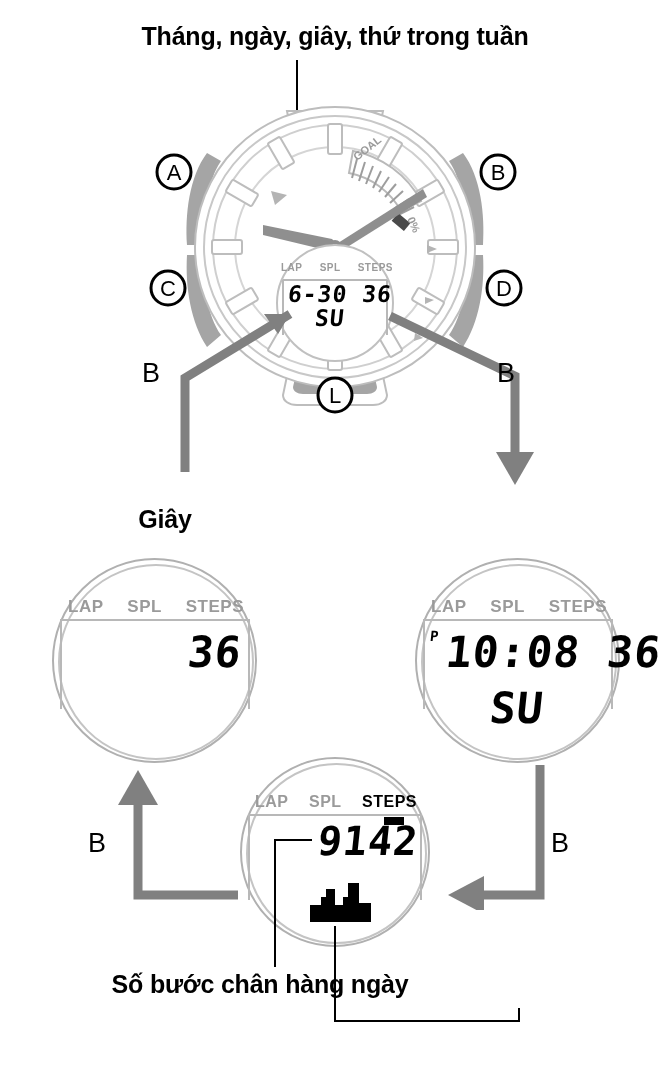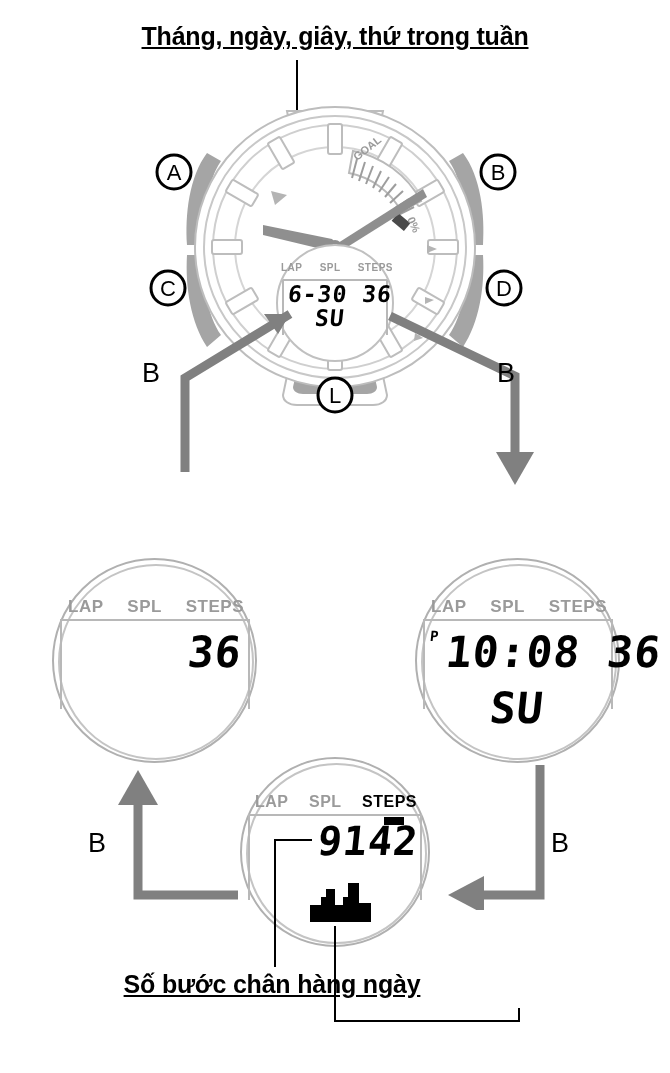--- a/index.html
+++ b/index.html
@@ -26,27 +26,26 @@
   
   .caption {
     position: absolute;
     font-size: 25px;
     font-weight: 700;
     letter-spacing: -0.2px;
     line-height: 1.16;
     color: #000;
     white-space: pre-line;
     text-align: center;
-    text-decoration: underline;
   }
   #cap-top   { left: 0;   top: 22px;  width: 670px; }
   #cap-right { left: 380px; top: 478px; width: 290px; }
   #cap-left  { left: 50px; top: 505px; width: 230px; }
   #cap-steps { left: 255px; top: 668px; width: 170px; }
-  #cap-daily { left: 42px;  top: 970px; width: 460px; }
+  #cap-daily { left: 30px;  top: 970px; width: 460px; }
   #cap-graph { left: 230px; top: 1025px; width: 440px; }
 
   .btnlabel {
     position: absolute;
     font-size: 27px;
     font-weight: 400;
     color: #000;
     font-family: "Liberation Sans", sans-serif;
   }
   #blab-1 { left: 142px; top: 358px; }
@@ -233,20 +232,21 @@
 
   <svg class="abs" style="left:370px; top:300px;" width="180" height="190">
     <path d="M20,16 L145,76 L145,158" stroke="#808080" stroke-width="9" fill="none" stroke-linecap="butt" stroke-linejoin="miter"></path>
     <polygon points="145,185 126,152 164,152" fill="#808080"></polygon>
   </svg>
 
   <div class="btnlabel" id="blab-1">B</div>
   <div class="btnlabel" id="blab-2">B</div>
 
 
+  <div class="caption" id="cap-left">Giây</div>
 
   <div>
     <div class="lcd-circle" style="left:52px; top:558px; width:205px; height:205px;"></div>
     <div class="lcd-inner-ring" style="left:58px; top:564px; width:196px; height:196px;"></div>
     <div class="lcd-rule" style="left:60px; top:619px; width:190px;"></div>
     <div class="lcd-rule-v" style="left:60px; top:619px; height:90px;"></div>
     <div class="lcd-rule-v" style="left:248px; top:619px; height:90px;"></div>
     <div class="lcd-labels" style="left:68px; top:597px; width:176px; font-size:17px; justify-content:space-between;">
       <span>LAP</span>
       <span>SPL</span>

